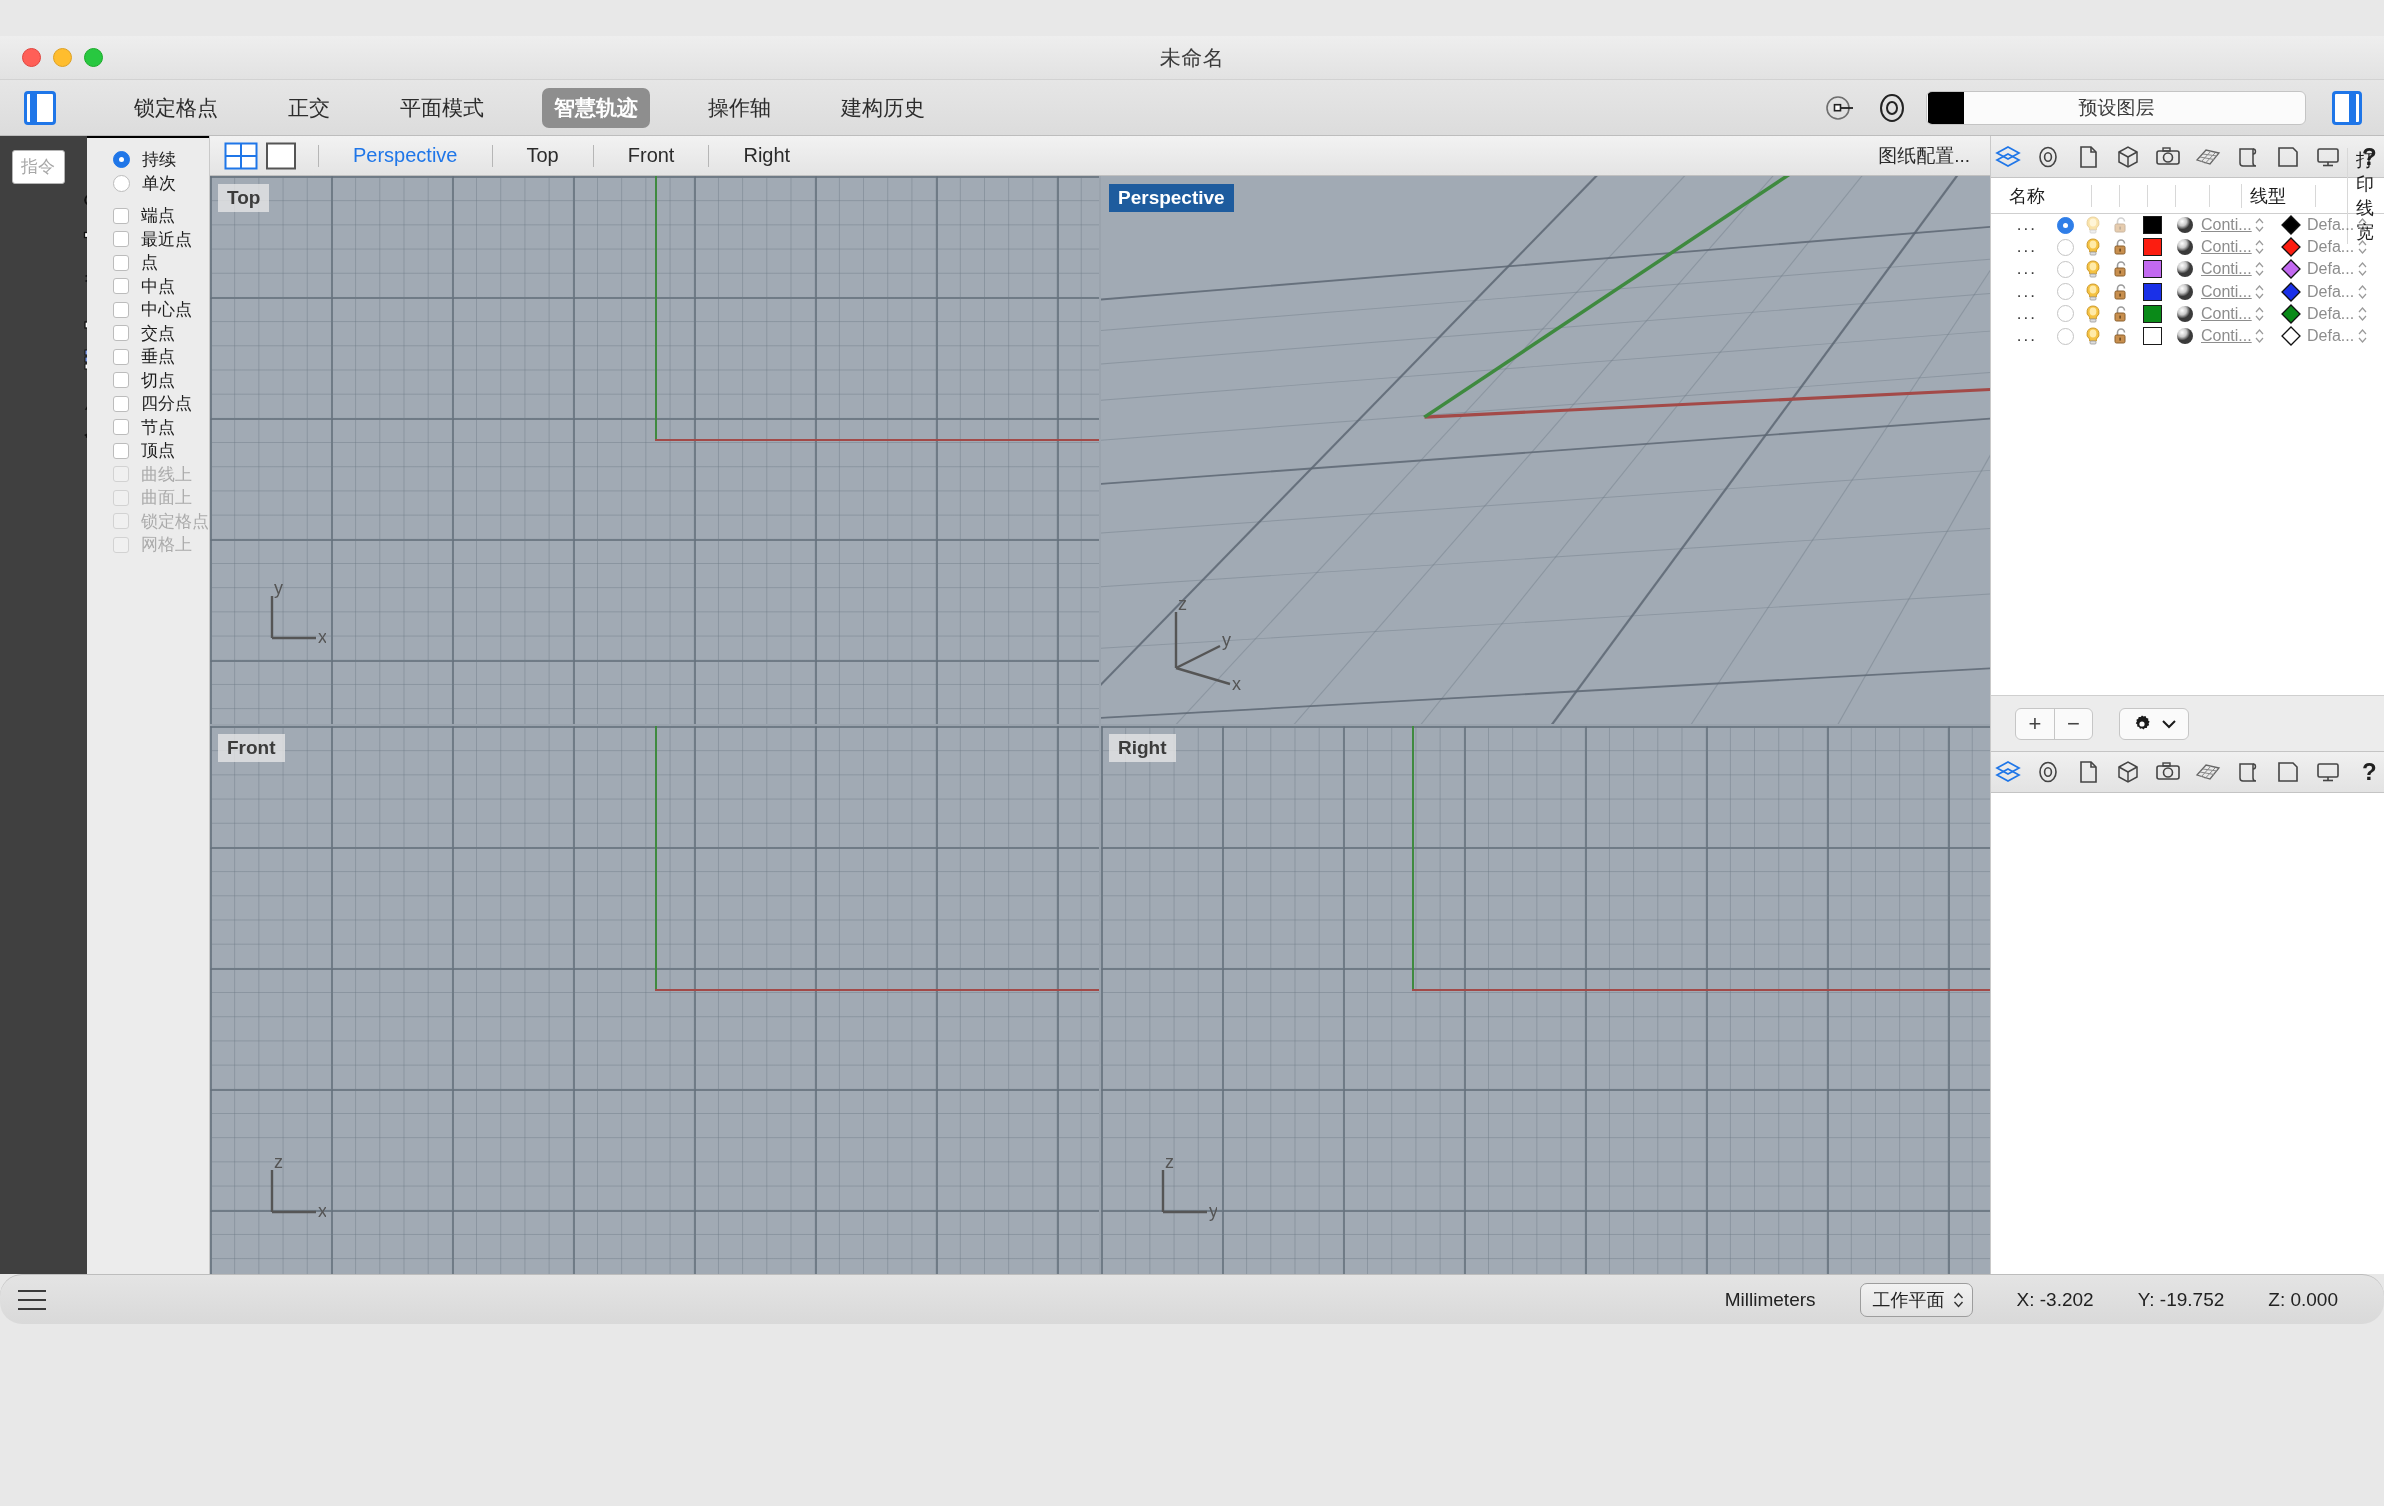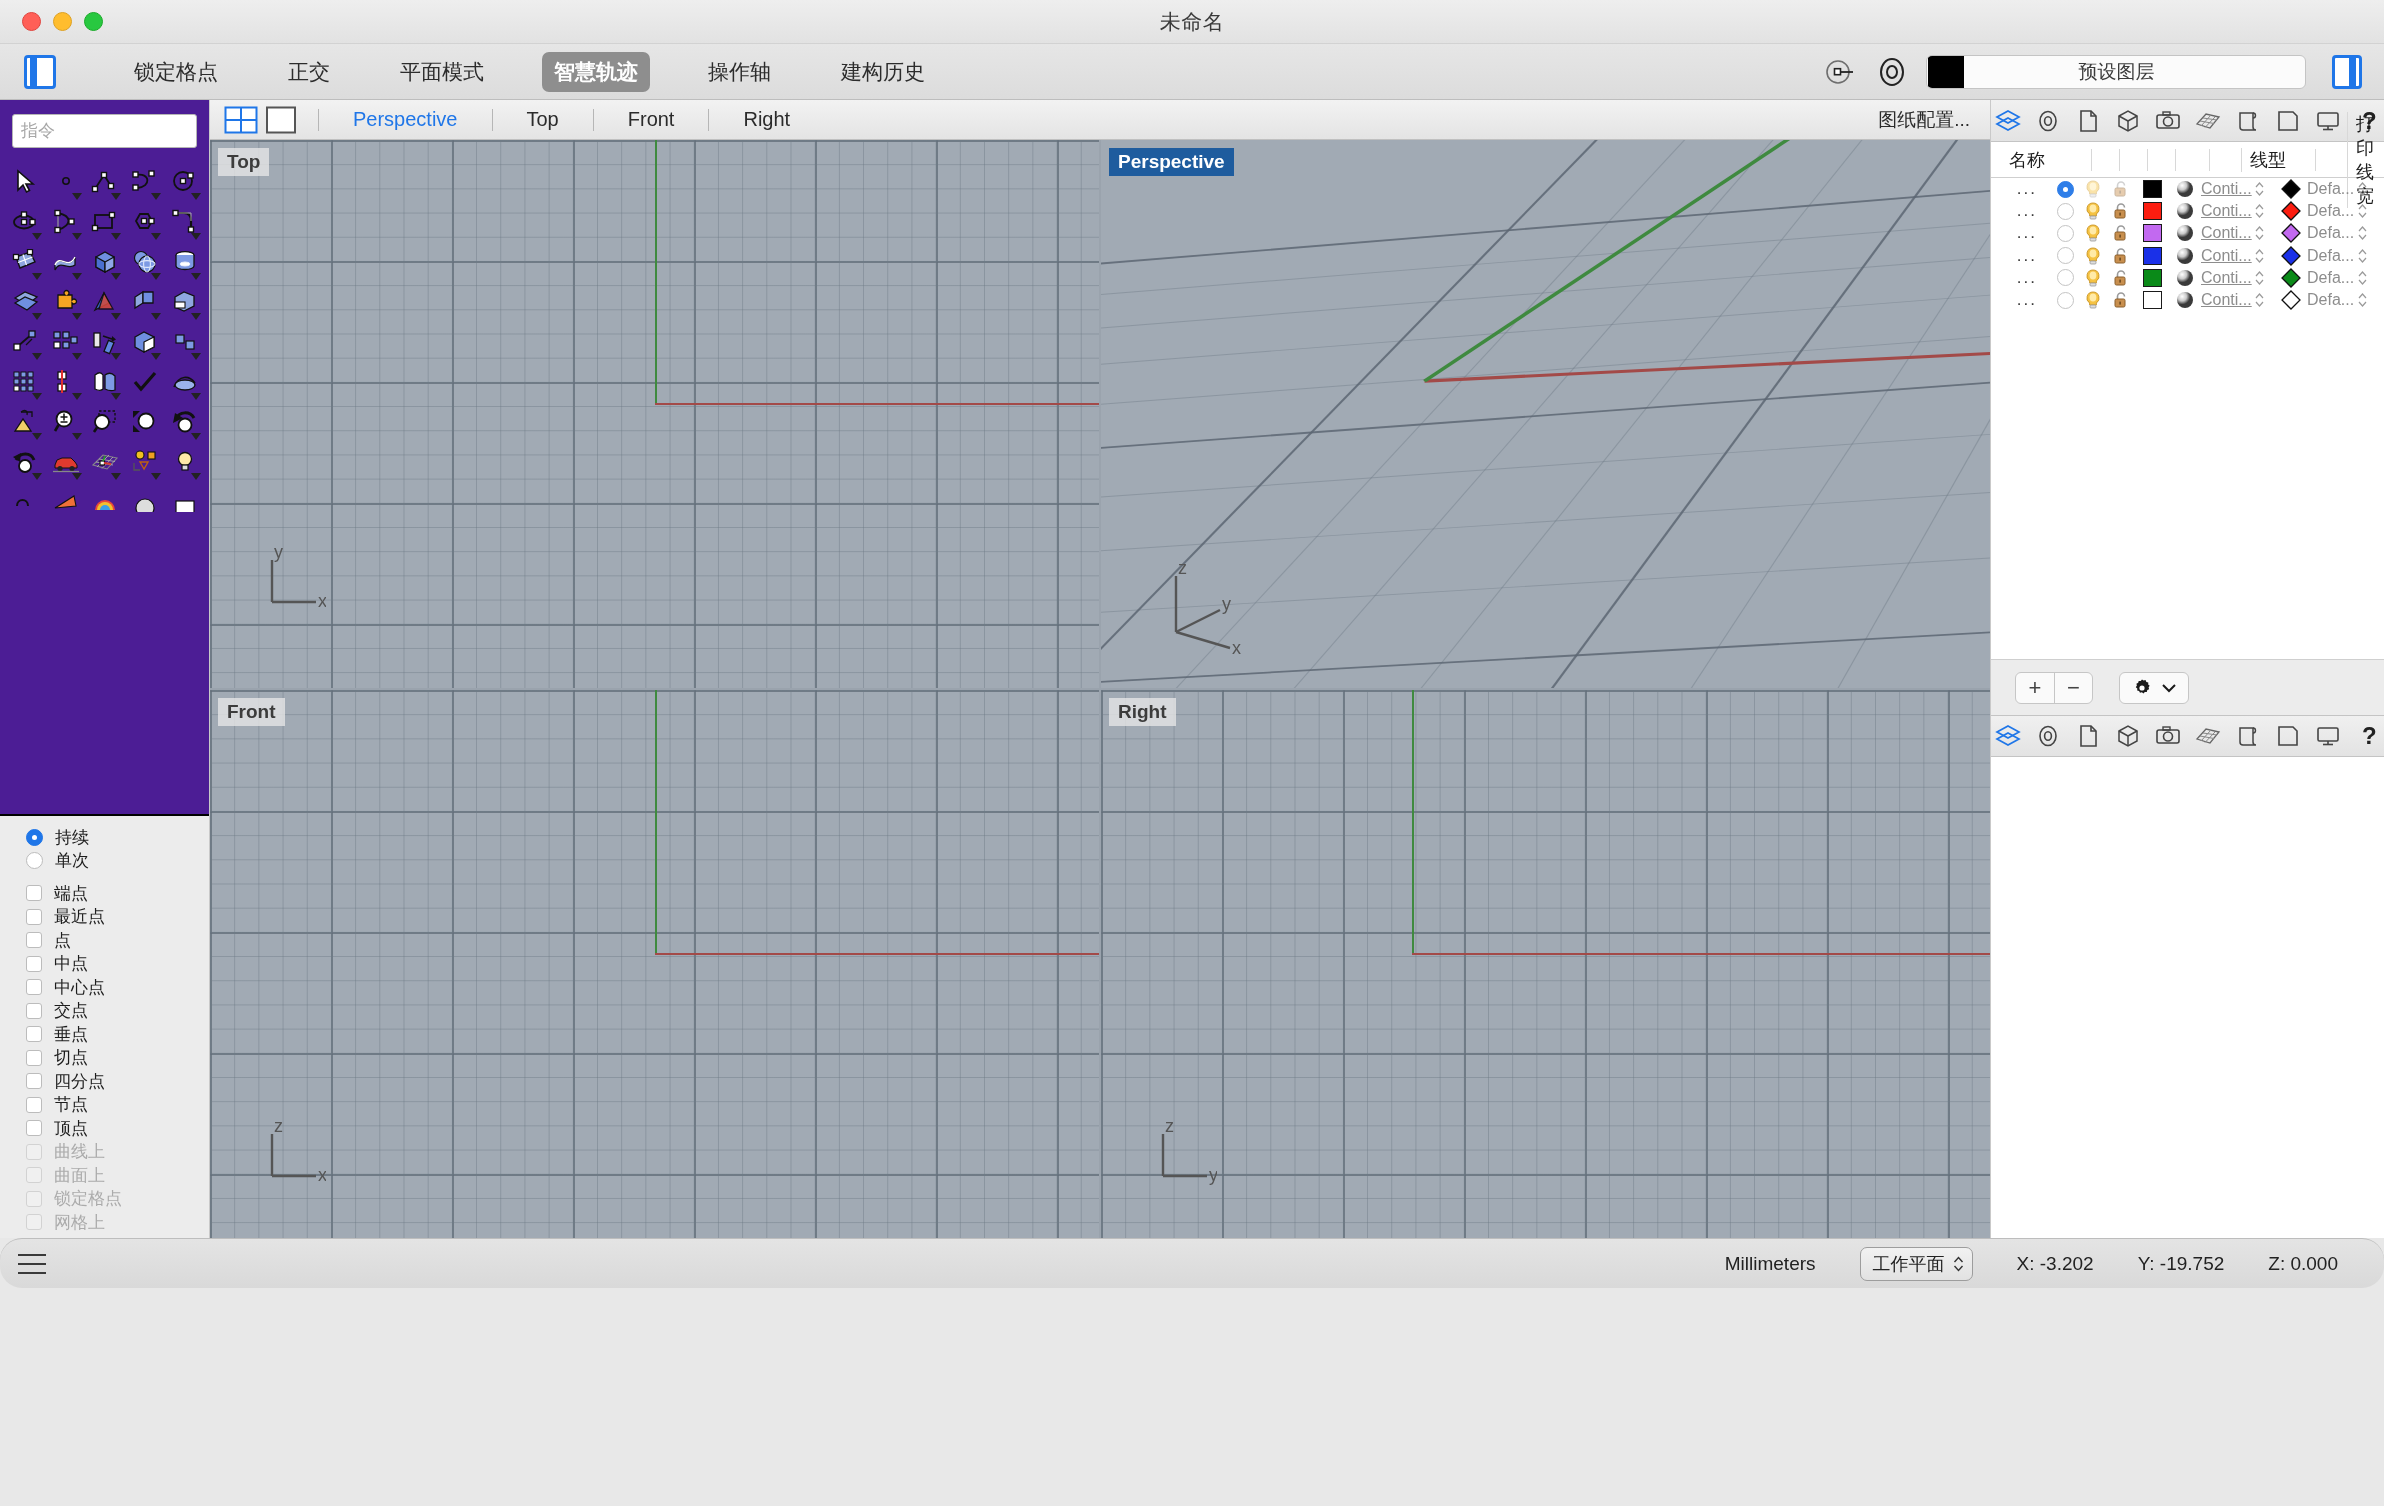--- a/index.html
+++ b/index.html
@@ -2,21 +2,21 @@
 <html><head>
 <meta charset="utf-8">
 <style>
   * { box-sizing: border-box; margin:0; padding:0; }
   html,body{ width:2384px; height:1506px; overflow:hidden; }
   body{
     font-family:"Liberation Sans","DejaVu Sans",sans-serif;
     background:#e8e8e8; color:#1d1d1d;
     -webkit-font-smoothing:antialiased;
   }
-  .app{ width:2384px; height:1288px; position:relative; display:flex; flex-direction:column; }
+  .app{ width:2384px; height:1288px; position:relative; display:flex; flex-direction:column;margin-top:36px; }
 
   
   .titlebar{
     height:44px; flex:0 0 44px; position:relative;
     background:linear-gradient(180deg,#eeeeee 0%,#e2e2e2 100%);
     border-bottom:1px solid #d2d2d2;
     display:flex; align-items:center;
   }
   .lights{ display:flex; gap:12px; margin-left:22px; }
   .light{ width:19px; height:19px; border-radius:50%; }
@@ -64,22 +64,22 @@
   }
   .right-panel-toggle::after{
     content:"";position:absolute;right:3px;top:0;bottom:0;width:7px;background:#1f76e8;
   }
 
   
   .body{ flex:1; display:flex; min-height:0; }
 
   
   .sidebar{
-    width:210px; flex:0 0 210px; background:#4c1d95; border-right:1px solid #c9c9c9;
-    display:flex; flex-direction:column; min-height:0;
+    width:210px; flex:0 0 210px; background:#404040; border-right:1px solid #c9c9c9;
+    display:flex; flex-direction:row; min-height:0;
   }
   .cmd-wrap{ padding:14px 12px 10px 12px; }
   .cmd-input{
     width:100%;height:34px;background:#fff;border:1px solid #b5b5b5;border-radius:3px;
     font-size:17px;padding:0 8px;color:#111;font-family:inherit;
   }
   .cmd-input::placeholder{ color:#a7a7a7; }
   .tools{
     flex:1; overflow:hidden; padding:4px 4px 0 6px;
     display:grid; grid-template-columns:repeat(5,1fr); gap:0px; align-content:start;

